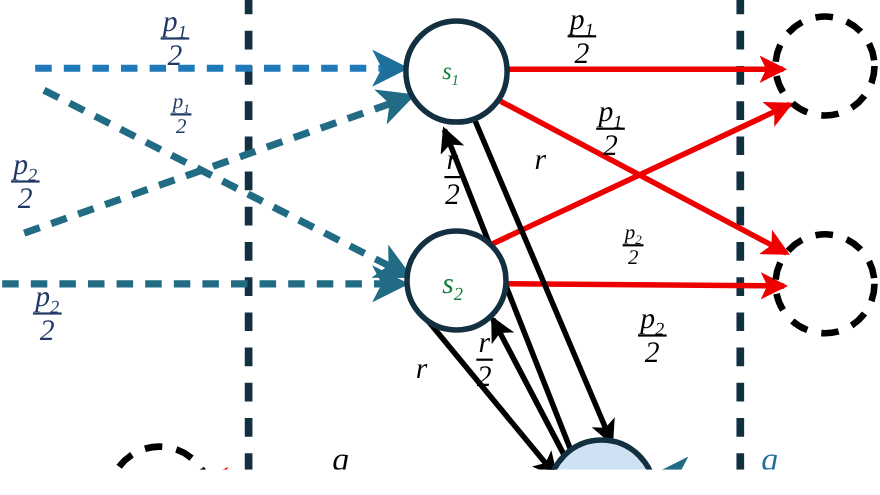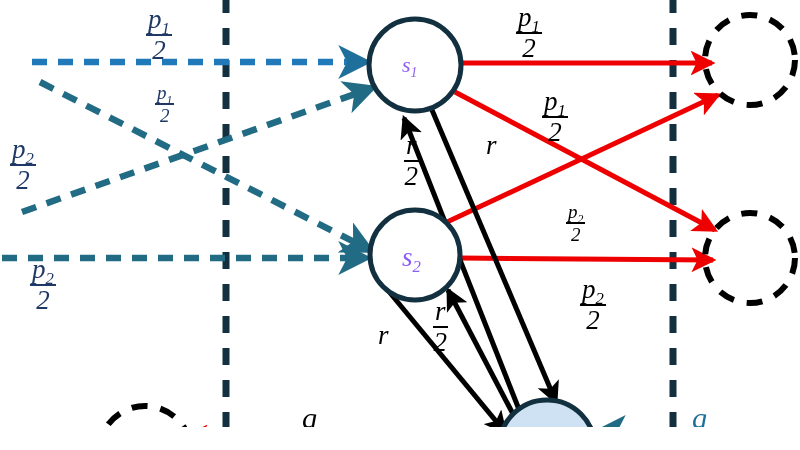--- a/index.html
+++ b/index.html
@@ -49,21 +49,21 @@
   .sub {
     font-size: 0.62em;
     font-style: italic;
     vertical-align: sub;
     line-height: 0;
   }
   .node-label {
     position: absolute;
     font-family: "Liberation Serif", "DejaVu Serif", serif;
     font-style: italic;
-    color: #8b5cf6;
+    color: #15803d;
     -webkit-user-select: none;
     user-select: none;
     text-align: center;
   }
 </style>
 </head>
 <body>
 
 <div id="canvas-wrap">
 

